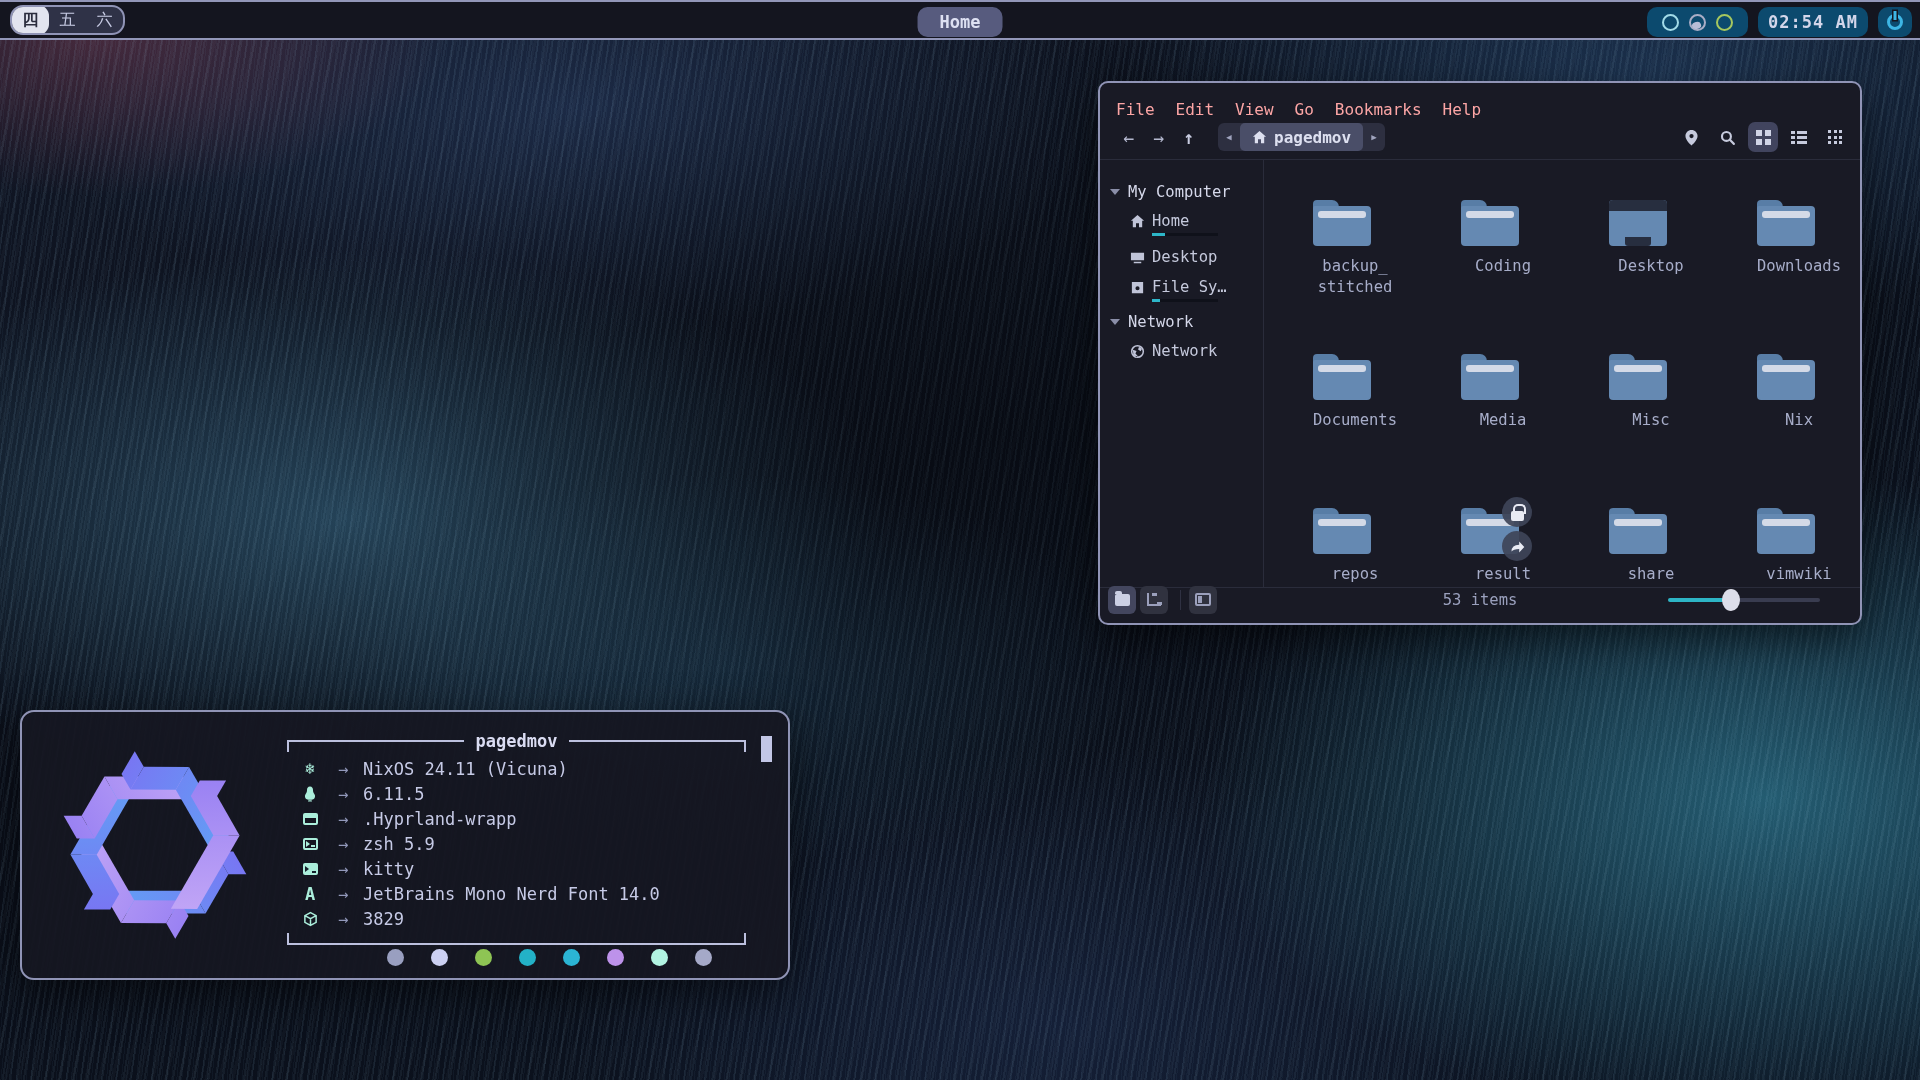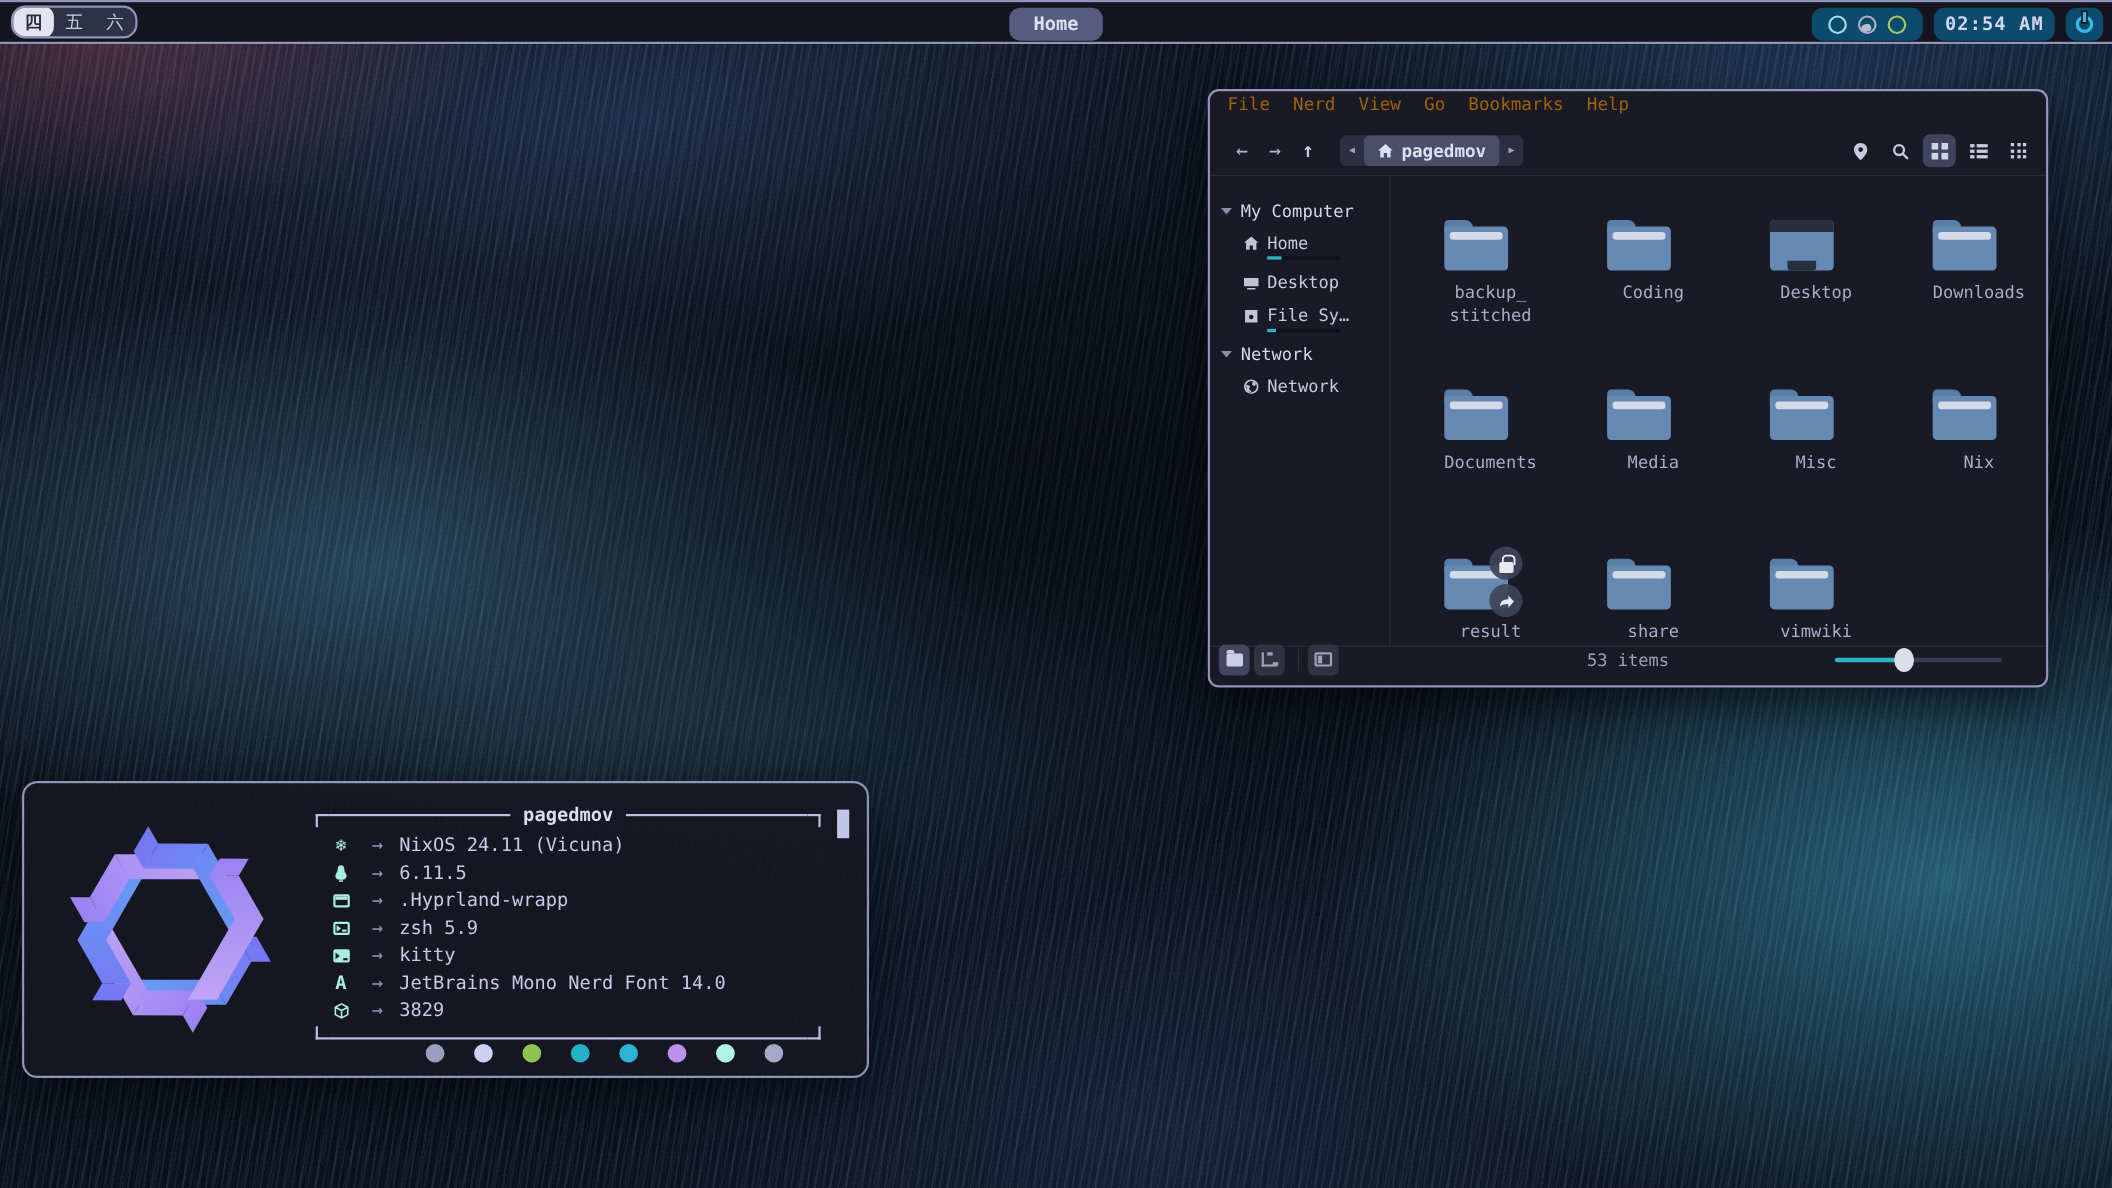--- a/index.html
+++ b/index.html
@@ -53,22 +53,22 @@
   .clock { color:#d3d6ea; font-size:17px; font-weight:bold; letter-spacing:1px; }
   .power-pill { padding:0 9px; }
   .power-ic { width:16px; height:16px; border:3px solid #3db5e4; border-radius:50%; position:relative; }
   .power-ic::after { content:""; position:absolute; left:50%; top:-6px; transform:translateX(-50%);
     width:3px; height:9px; background:#3db5e4; box-shadow:0 0 0 1.5px #14151f; }
 
   
   .fm { position:absolute; left:1098px; top:81px; width:764px; height:544px;
     background:#191a25; border:2px solid #9094b6; border-radius:10px;
     box-shadow:0 14px 44px rgba(0,0,0,.55); display:flex; flex-direction:column; z-index:20; }
-  .fm-menubar { height:36px; display:flex; align-items:flex-start; gap:21px; padding:2px 0 0 16px;
-    color:#a16207; font-size:16px; }
+  .fm-menubar { height:36px; display:flex; align-items:flex-end; gap:21px; padding:2px 0 0 16px;
+    color:#fca5a5; font-size:16px; }
   .fm-menu-item { cursor:default; }
   .fm-toolbar { height:40px; display:flex; align-items:center; padding:0 10px 4px 14px; }
   .navbtn { color:#b4b8cf; font-size:18px; width:30px; text-align:center; }
   .navbtn.up { font-weight:bold; color:#c9cde2; }
   .pathbar { margin-left:14px; height:28px; background:#2d2f40; border-radius:6px;
     display:flex; align-items:center; overflow:hidden; }
   .path-chev { width:22px; text-align:center; color:#9fa3bd; font-size:9px; }
   .path-seg { height:28px; background:#4a4e68; border-radius:5px; display:flex; align-items:center;
     gap:7px; padding:0 12px; color:#dde0f0; font-size:16px; font-weight:bold; }
   .path-seg svg { width:15px; height:15px; fill:#dde0f0; }
@@ -212,21 +212,21 @@
     </div>
     <div class="pill power-pill">
       <span class="power-ic"></span>
     </div>
   </div>
 </div>
 
 <div class="fm">
   <div class="fm-menubar">
     <span class="fm-menu-item">File</span>
-    <span class="fm-menu-item">Nerd</span>
+    <span class="fm-menu-item">Edit</span>
     <span class="fm-menu-item">View</span>
     <span class="fm-menu-item">Go</span>
     <span class="fm-menu-item">Bookmarks</span>
     <span class="fm-menu-item">Help</span>
   </div>
 
   <div class="fm-toolbar">
     <span class="navbtn">←</span>
     <span class="navbtn">→</span>
     <span class="navbtn up">↑</span>
@@ -368,20 +368,28 @@
           </span>
         <span class="fname">Misc</span>
       </div>
       <div class="fitem">
         <span class="ficon">
             <span class="tab"></span>
             <span class="fbody"></span>
             <span class="stripe"></span>
           </span>
         <span class="fname">Nix</span>
+      </div>
+      <div class="fitem">
+        <span class="ficon">
+            <span class="tab"></span>
+            <span class="fbody"></span>
+            <span class="stripe"></span>
+          </span>
+        <span class="fname">repos</span>
       </div>
       <div class="fitem">
         <span class="ficon">
             <span class="tab"></span>
             <span class="fbody"></span>
             <span class="stripe"></span>
           <span class="emblem lock">
               <span class="lockglyph"></span>
             </span>
           <span class="emblem share">

